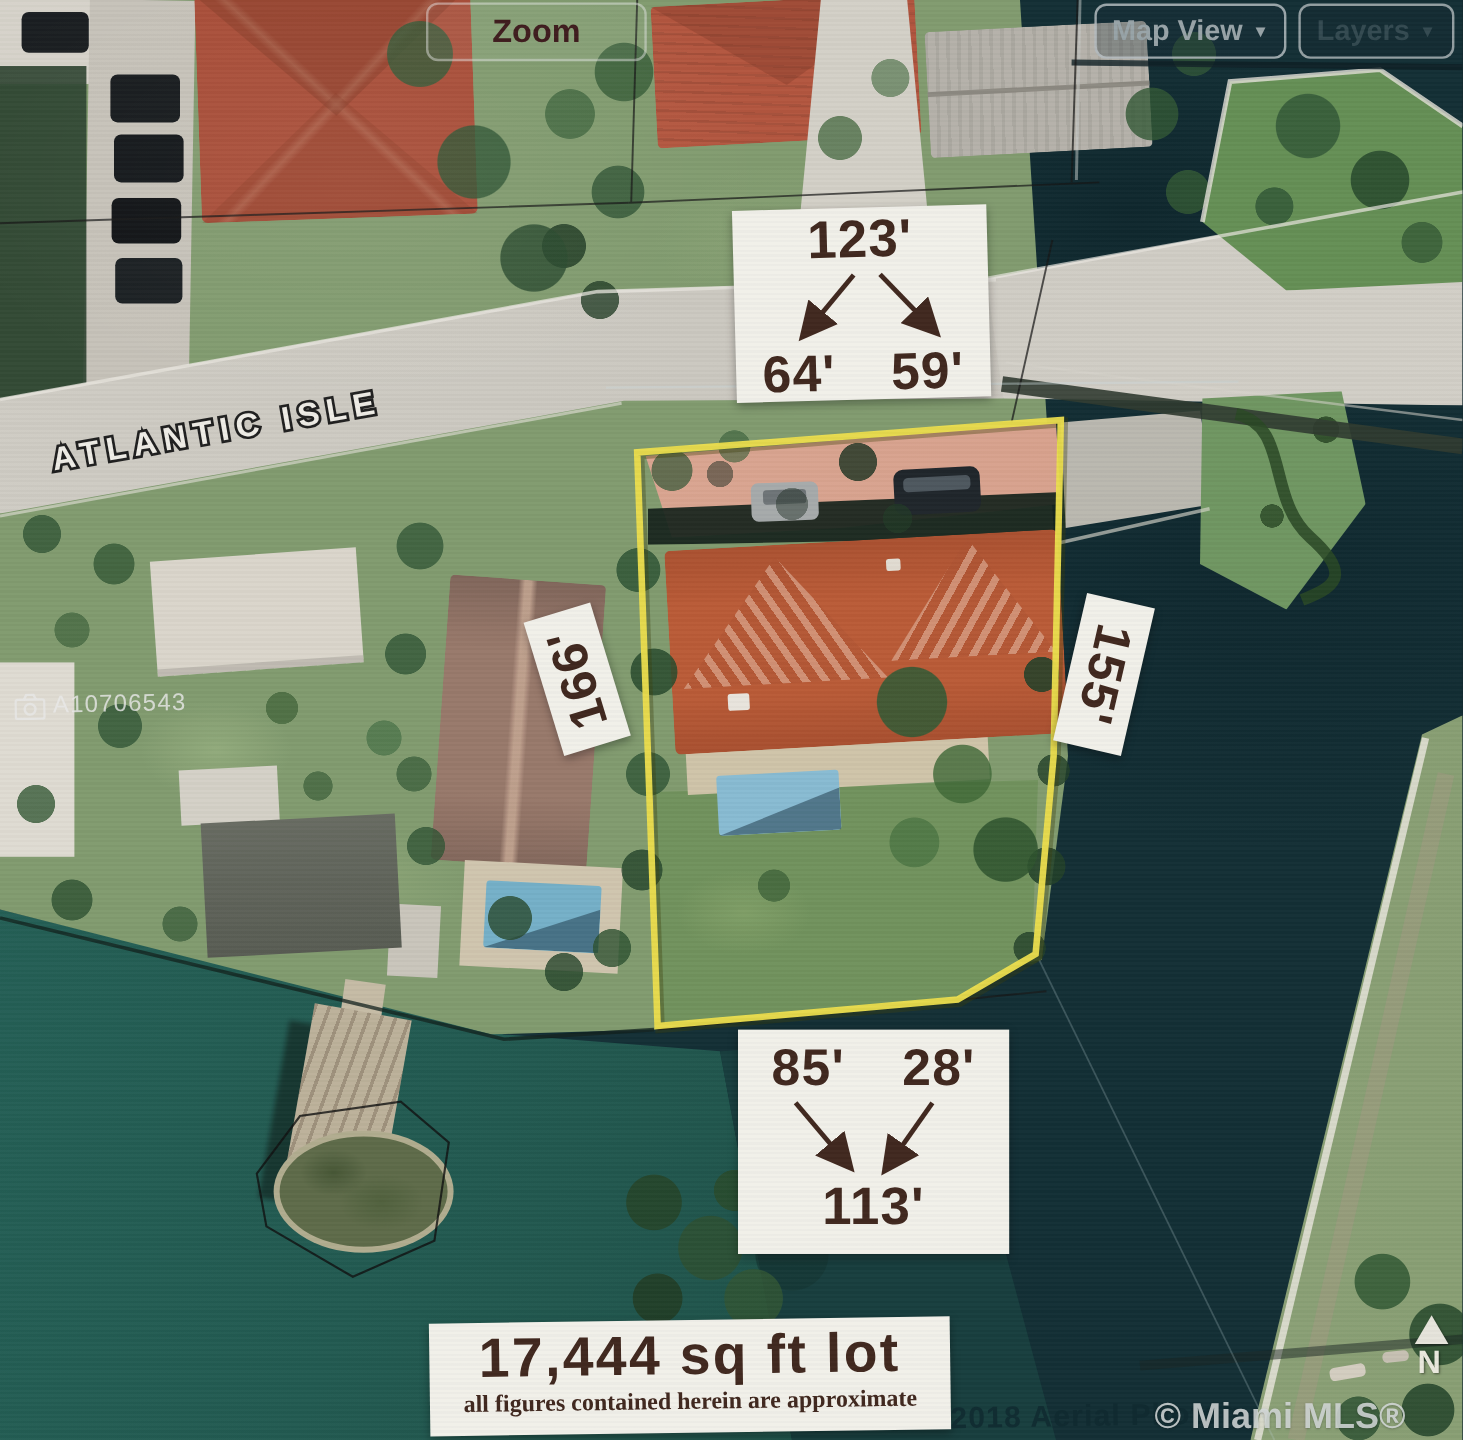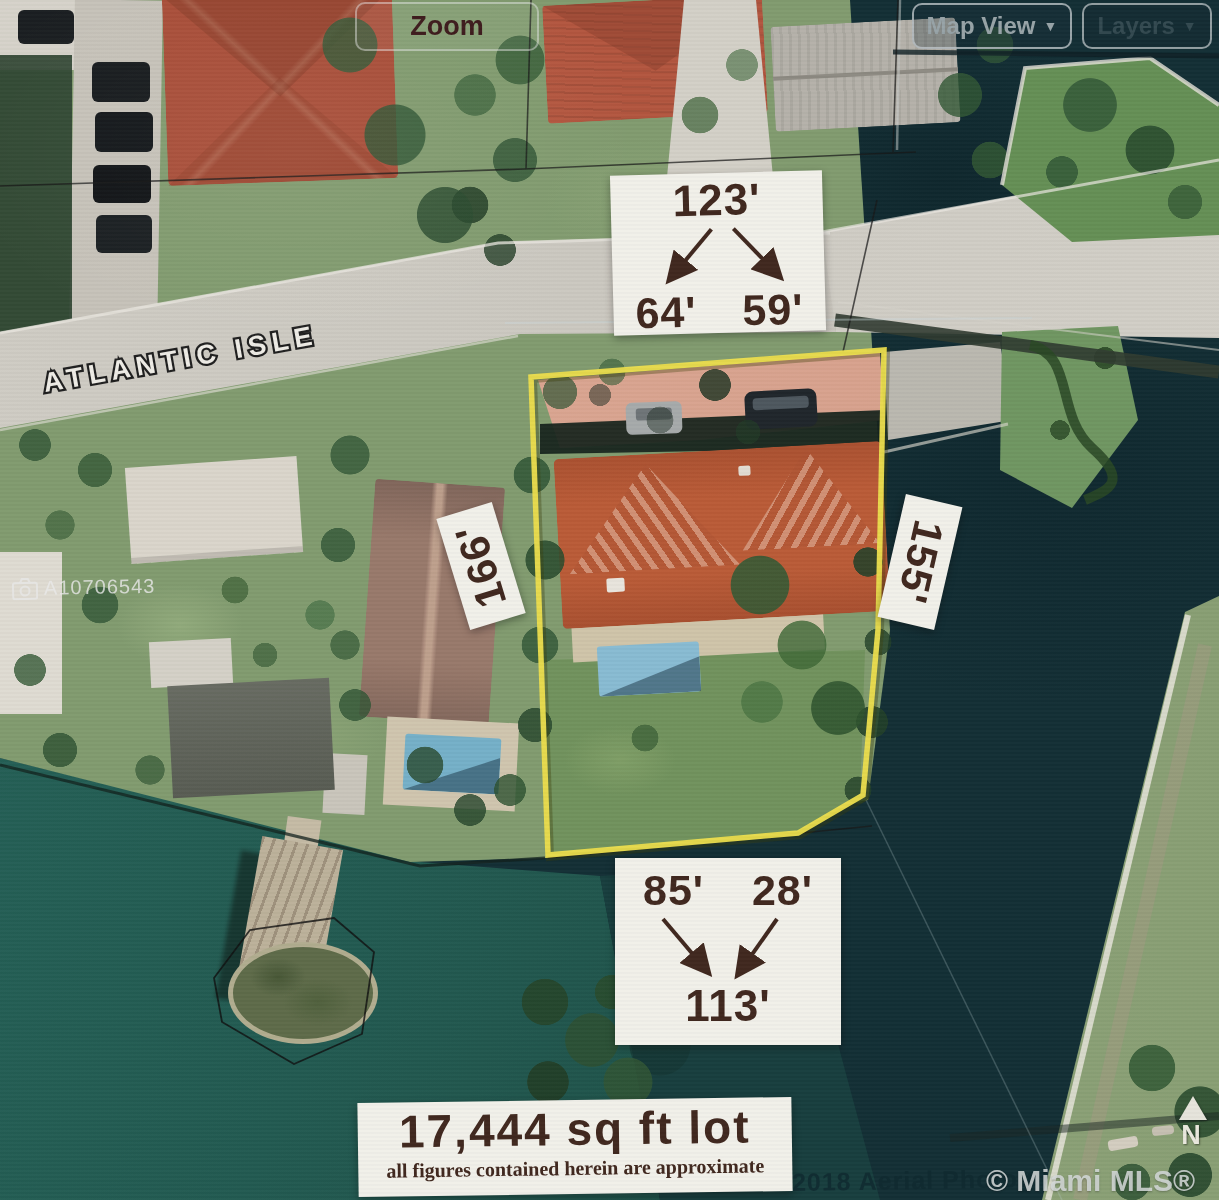--- a/index.html
+++ b/index.html
@@ -1,19 +1,19 @@
 <!DOCTYPE html>
 <html><head>
 <meta charset="utf-8">
 <style>
   html,body{margin:0;padding:0;background:#222;}
   #frame{position:relative;width:1219px;height:1200px;overflow:hidden;background:#0d2d34;
          font-family:"Liberation Sans","DejaVu Sans",sans-serif;}
   #scene{position:absolute;inset:0;filter:blur(.45px) saturate(.9) contrast(.97);}
-  #topLayer{position:absolute;inset:0;pointer-events:none;text-align:center;}
+  #topLayer{position:absolute;inset:0;pointer-events:none;}
   .r{position:absolute;}
   .card{position:absolute;background:#f5f3ec;box-shadow:0 3px 8px rgba(0,0,0,.35);
         color:#40251a;font-weight:bold;text-align:center;}
   .dim{color:#40251a;font-weight:bold;letter-spacing:1px;}
   .btn{position:absolute;border:2px solid rgba(222,228,228,.55);border-radius:10px;
        display:flex;align-items:center;justify-content:center;gap:8px;font-weight:bold;}
   .arrowglyph{font-size:14px;line-height:1;}
   svg{position:absolute;left:0;top:0;}
 </style>
 </head>

